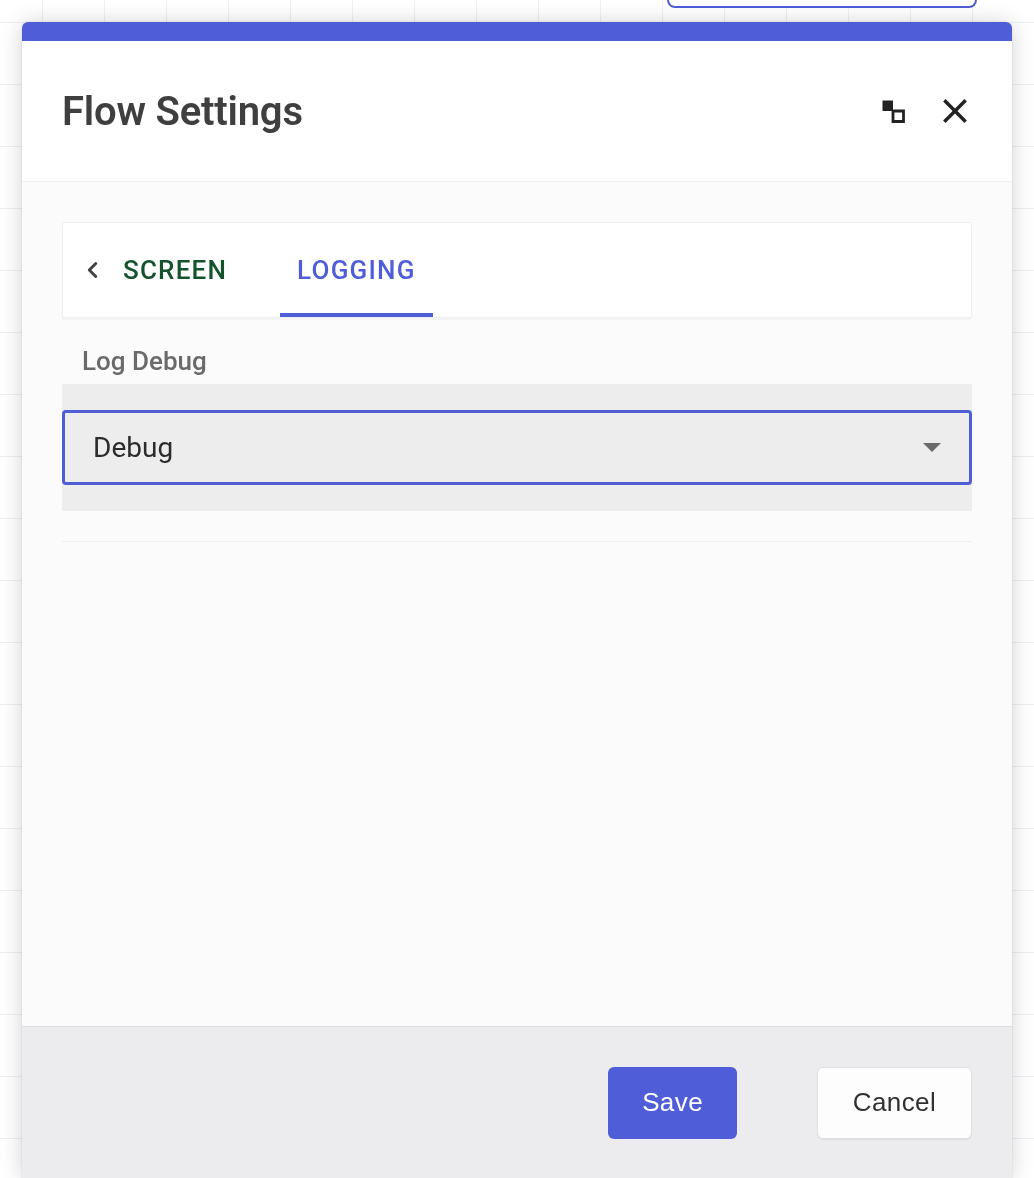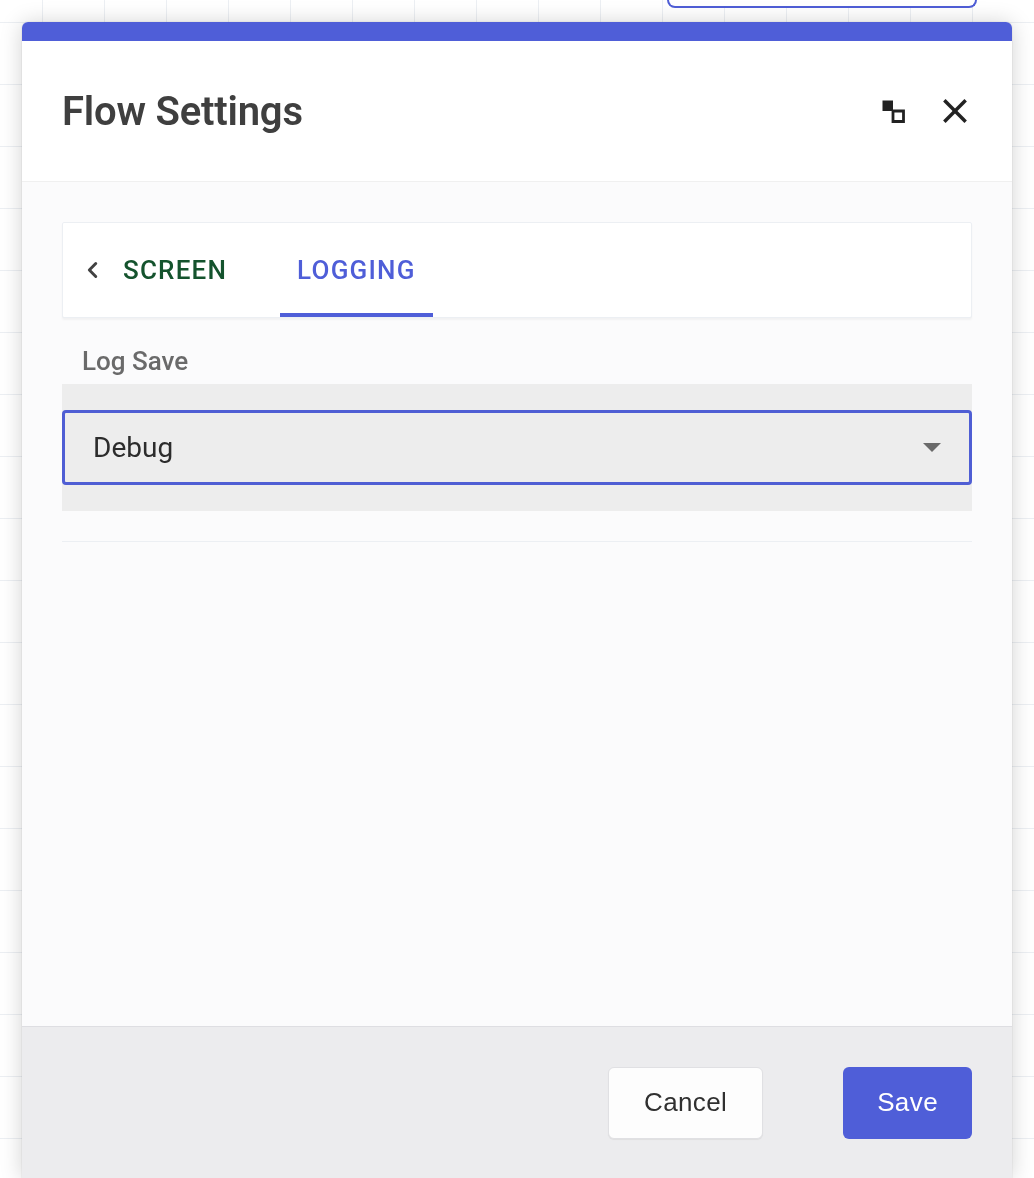--- a/index.html
+++ b/index.html
@@ -278,29 +278,29 @@
         <div class="tab truncated-left">
           <span>SCREEN</span>
         </div>
         <div class="tab active">
           <span>LOGGING</span>
         </div>
       </div>
     </div>
 
     <div class="field-wrap">
-      <div class="field-label">Log Save</div>
+      <div class="field-label">Log Debug</div>
       <div class="select-outer">
         <div class="select-box">
           <span class="select-value">Debug</span>
           <span class="select-caret"></span>
         </div>
       </div>
     </div>
 
   </div>
 
   <div class="modal-footer">
+    <button class="btn btn-primary">Save</button>
     <button class="btn btn-secondary">Cancel</button>
-    <button class="btn btn-primary">Save</button>
   </div>
 
 </div>
 
 </body></html>

